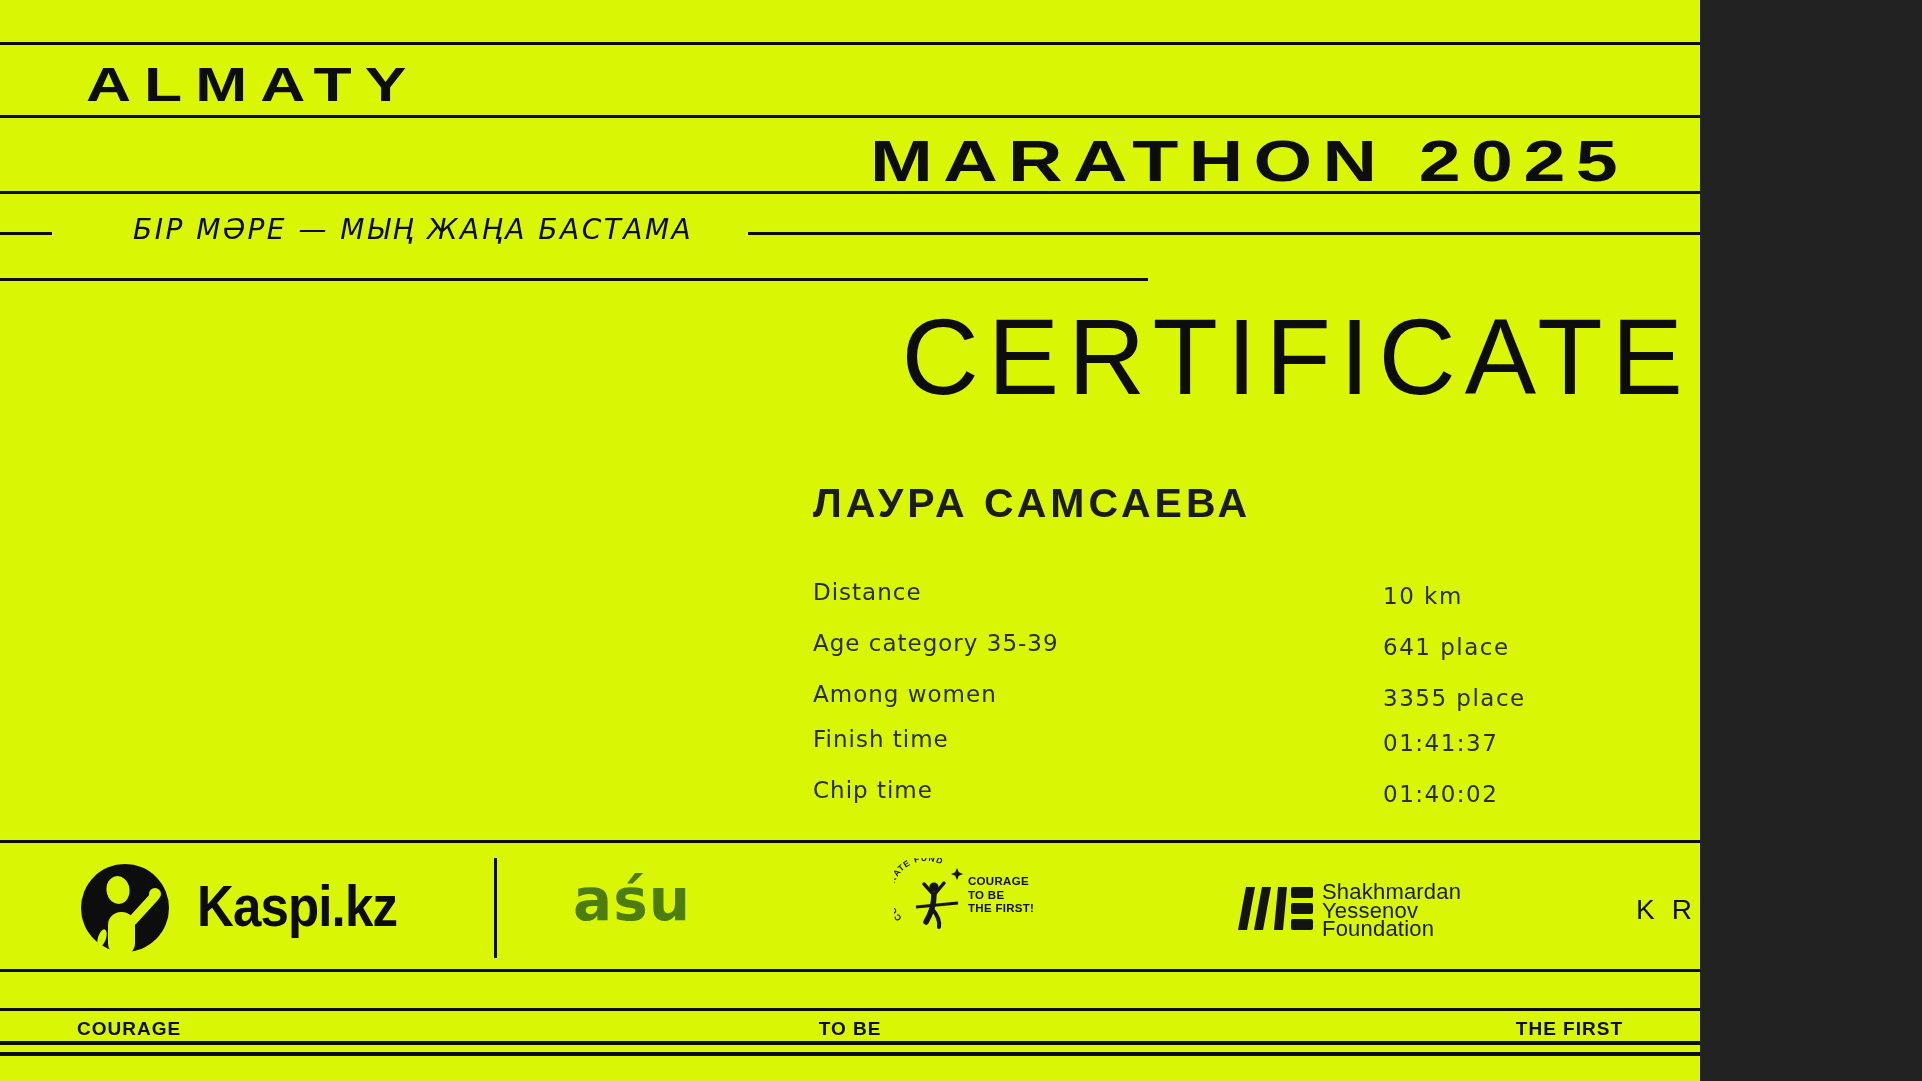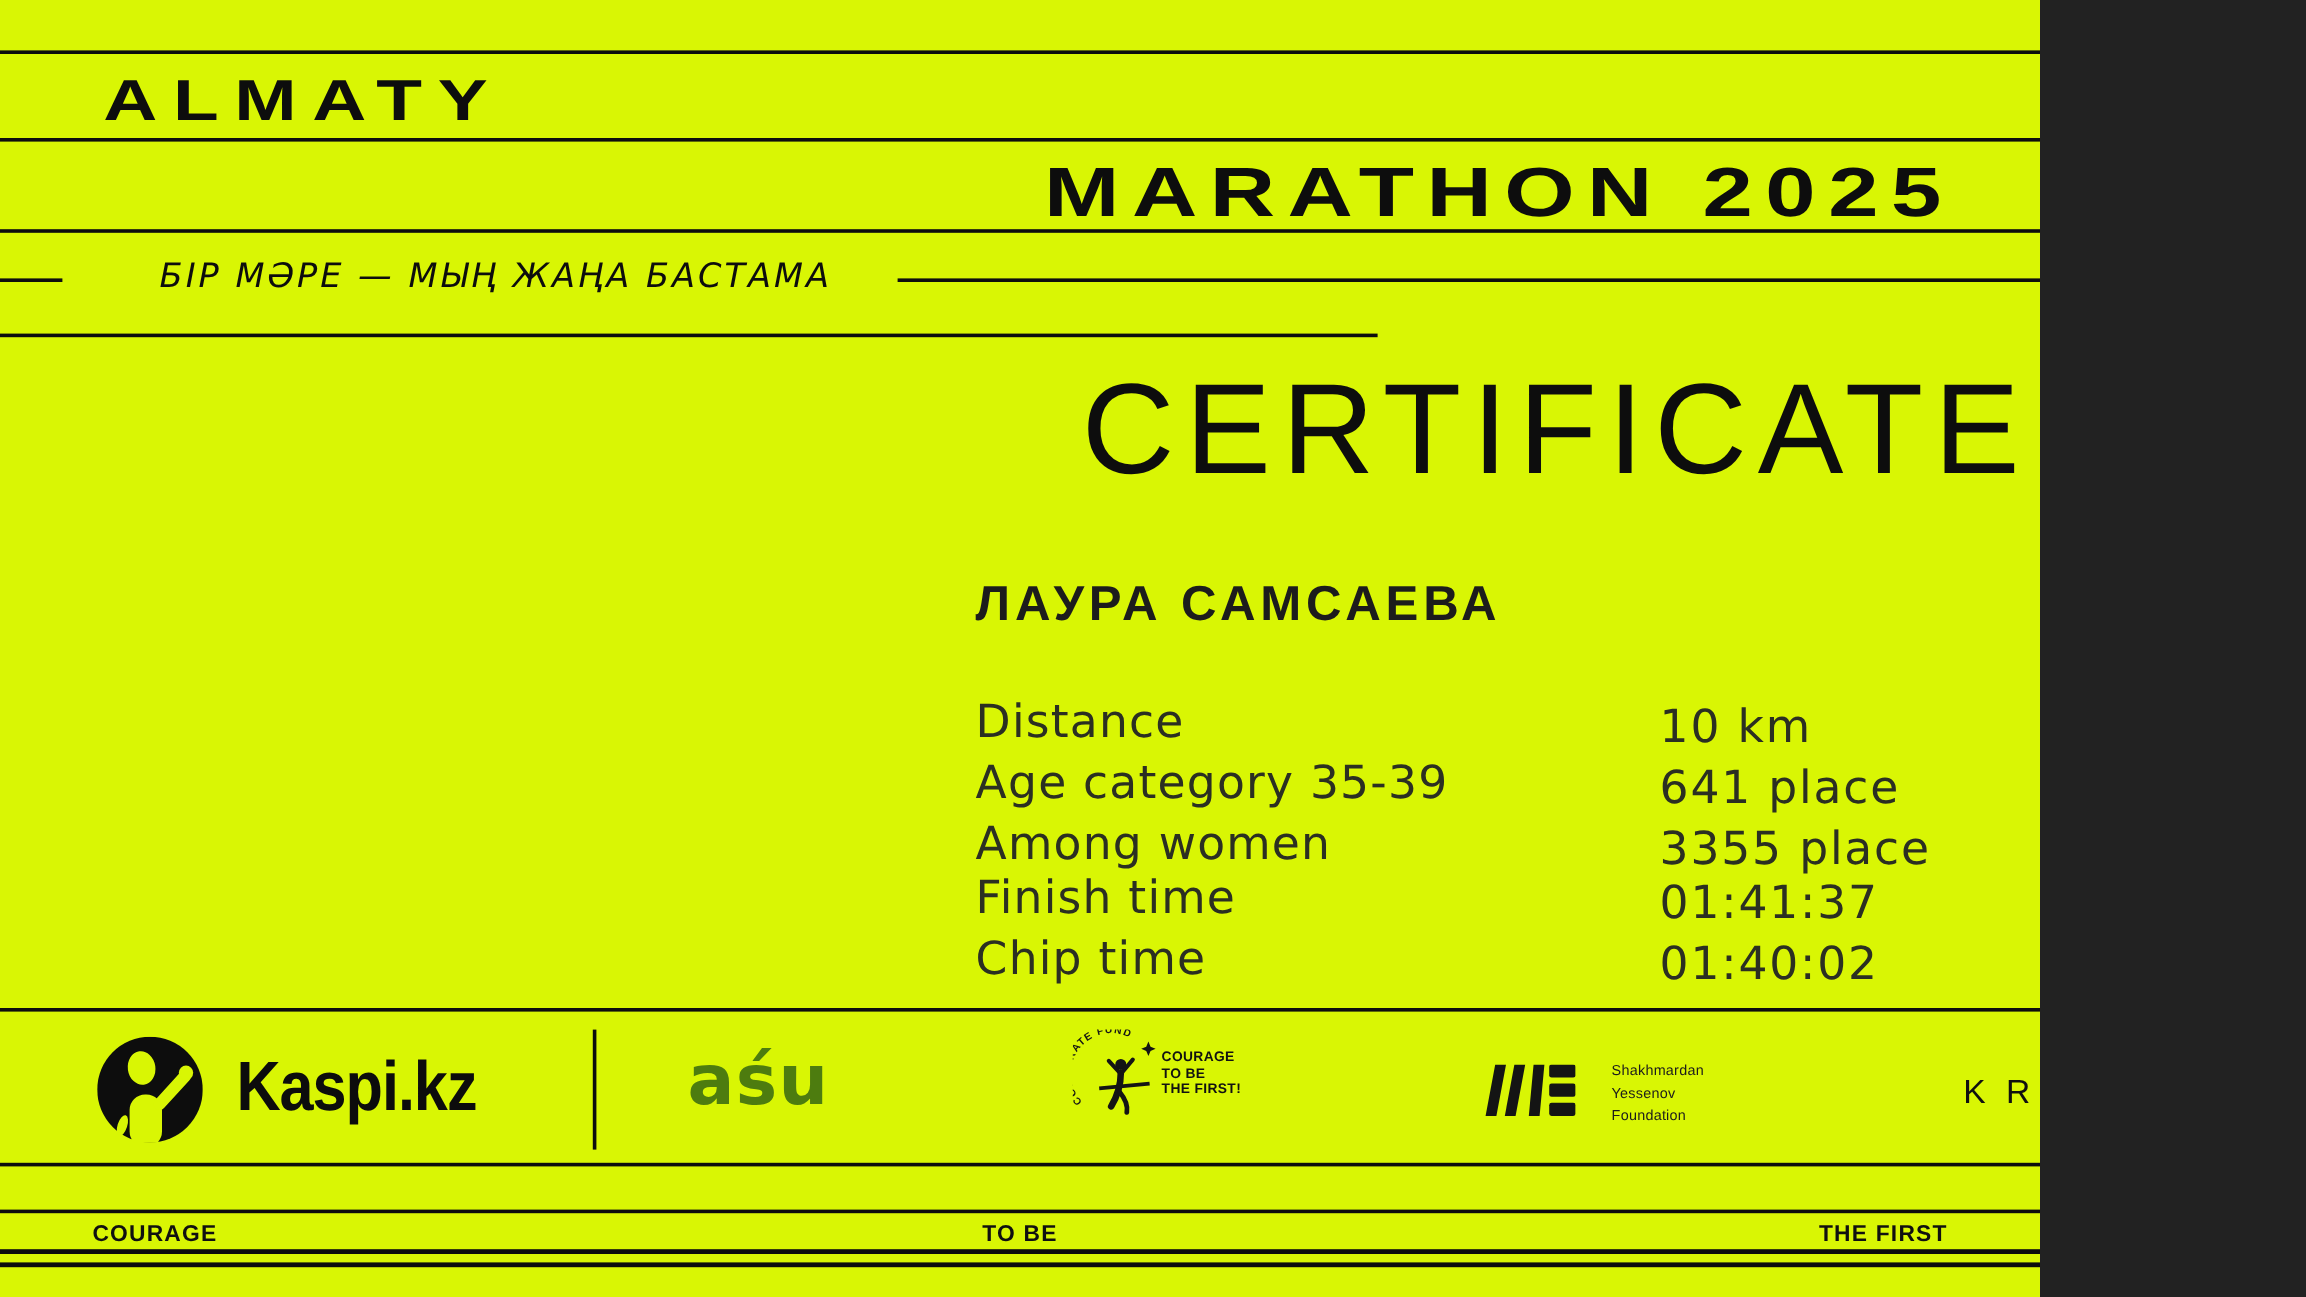--- a/index.html
+++ b/index.html
@@ -48,21 +48,21 @@
     font-size:107px;font-weight:400;letter-spacing:9px;
     white-space:nowrap;line-height:1;
   }
   .name{
     position:absolute;left:813px;top:480px;
     font-size:41px;font-weight:700;letter-spacing:4px;
     color:#1c1c1c;white-space:nowrap;
   }
   .results{
     position:absolute;left:813px;top:579px;width:860px;height:250px;
-    font-family:"DejaVu Sans",sans-serif;font-size:38px;color:var(--soft);
+    font-family:"DejaVu Sans",sans-serif;font-size:23px;color:var(--soft);
   }
   .result-row{position:absolute;left:0;width:100%;height:40px;}
   .result-row:nth-of-type(1){top:0;}
   .result-row:nth-of-type(2){top:51px;}
   .result-row:nth-of-type(3){top:102px;text-align:center;}
   .result-row:nth-of-type(4){top:147px;}
   .result-row:nth-of-type(5){top:198px;}
   .result-row .label{position:absolute;left:0;letter-spacing:1px;white-space:nowrap;}
   .result-row .value{position:absolute;left:570px;top:4px;letter-spacing:1.5px;white-space:nowrap;}
 
@@ -79,22 +79,22 @@
     font-size:58px;font-weight:700;letter-spacing:1px;color:#4d7c0f;
     white-space:nowrap;
   }
   .fund-text{
     position:absolute;left:968px;top:875px;
     font-size:11.5px;font-weight:700;line-height:13.5px;letter-spacing:0.3px;
     color:#111;white-space:nowrap;
   }
   .yessenov-text{
     position:absolute;left:1322px;top:883px;
-    font-size:12px;font-weight:400;line-height:18.5px;letter-spacing:0.2px;
-    color:#1c1c1c;white-space:nowrap;margin-left:21px;
+    font-size:22px;font-weight:400;line-height:18.5px;letter-spacing:0.2px;
+    color:#1c1c1c;white-space:nowrap;
   }
   .krida{
     position:absolute;left:1636px;top:894px;
     font-size:28px;font-weight:400;letter-spacing:17px;color:#101010;
     white-space:nowrap;
   }
   .bottom-word{
     position:absolute;top:1018px;
     font-size:19px;font-weight:700;letter-spacing:1px;color:#101010;
     white-space:nowrap;

